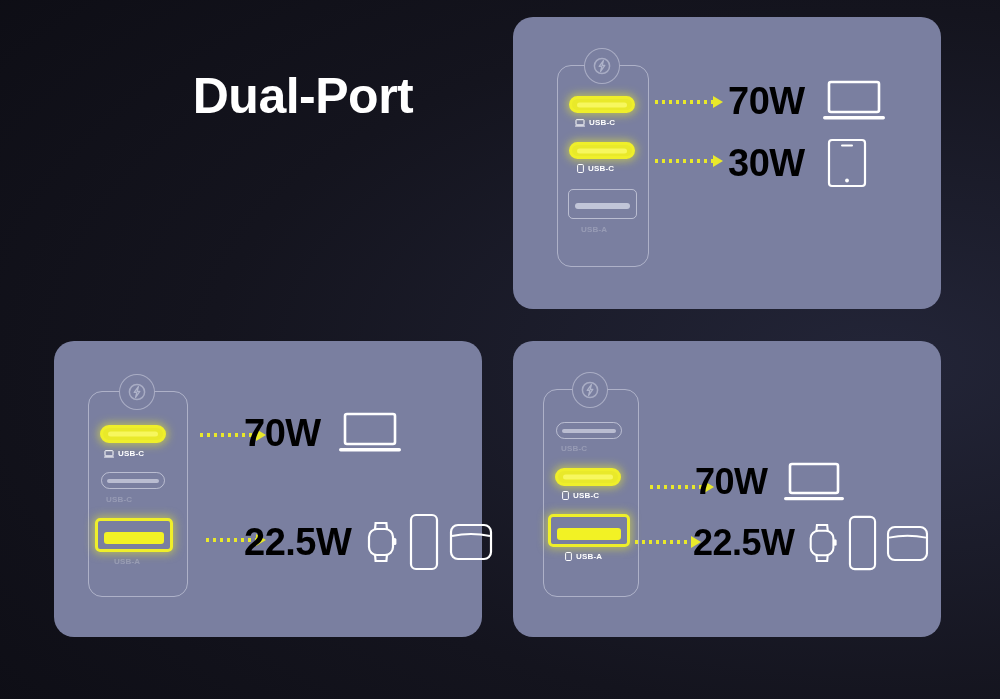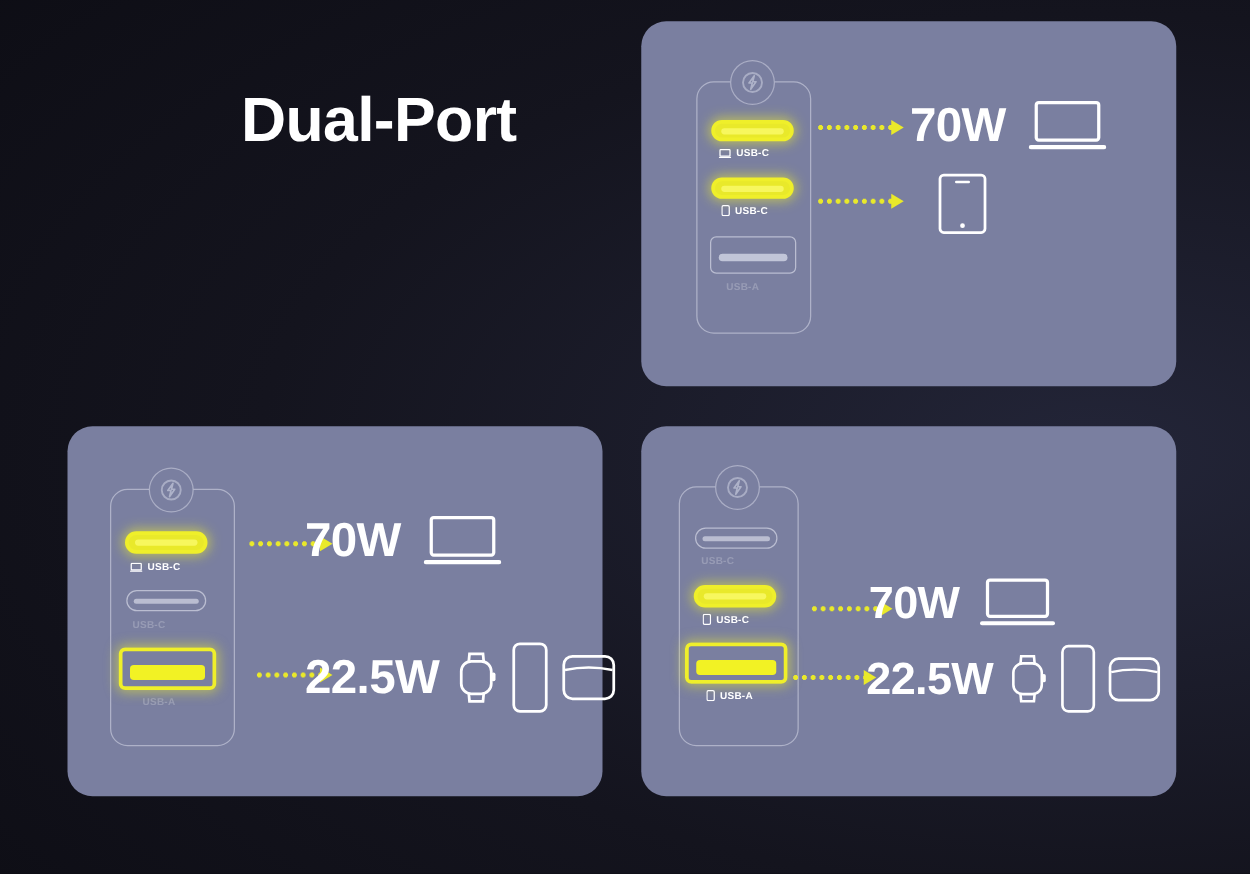--- a/index.html
+++ b/index.html
@@ -124,21 +124,21 @@
     width:0;height:0;
     border-top:6px solid transparent;
     border-bottom:6px solid transparent;
     border-left:10px solid #e9e92a;
     margin-left:-1px;
   }
 
   
   .row{position:absolute;display:flex;align-items:center;}
   .watt{
-    color:#ffffff;font-weight:bold;
+    color:#000000;font-weight:bold;
     letter-spacing:-0.5px;
     white-space:nowrap;
   }
   .devs{display:flex;align-items:center;}
   .devs svg{display:block;}
 </style>
 </head>
 <body>
 
 <div class="stage">
@@ -199,20 +199,21 @@
           <rect x="0" y="37" width="62" height="3.4" rx="1.7" fill="#fff"></rect>
         </svg>
       </span>
     </div>
 
     <div class="arrow" style="left:140px;top:139px;width:70px;">
       <div class="dots"></div>
       <div class="head"></div>
     </div>
     <div class="row" style="left:215px;top:121px;">
+      <span class="watt" style="font-size:38px;">30W</span>
       <span class="devs" style="margin-left:22px;">
         <svg width="40" height="50" viewBox="0 0 40 50">
           <rect x="2" y="2" width="36" height="46" rx="3" fill="none" stroke="#fff" stroke-width="2.2"></rect>
           <rect x="14" y="6.5" width="12" height="2" rx="1" fill="#fff"></rect>
           <circle cx="20" cy="42.5" r="1.9" fill="#fff"></circle>
         </svg>
       </span>
     </div>
   </div>
 

